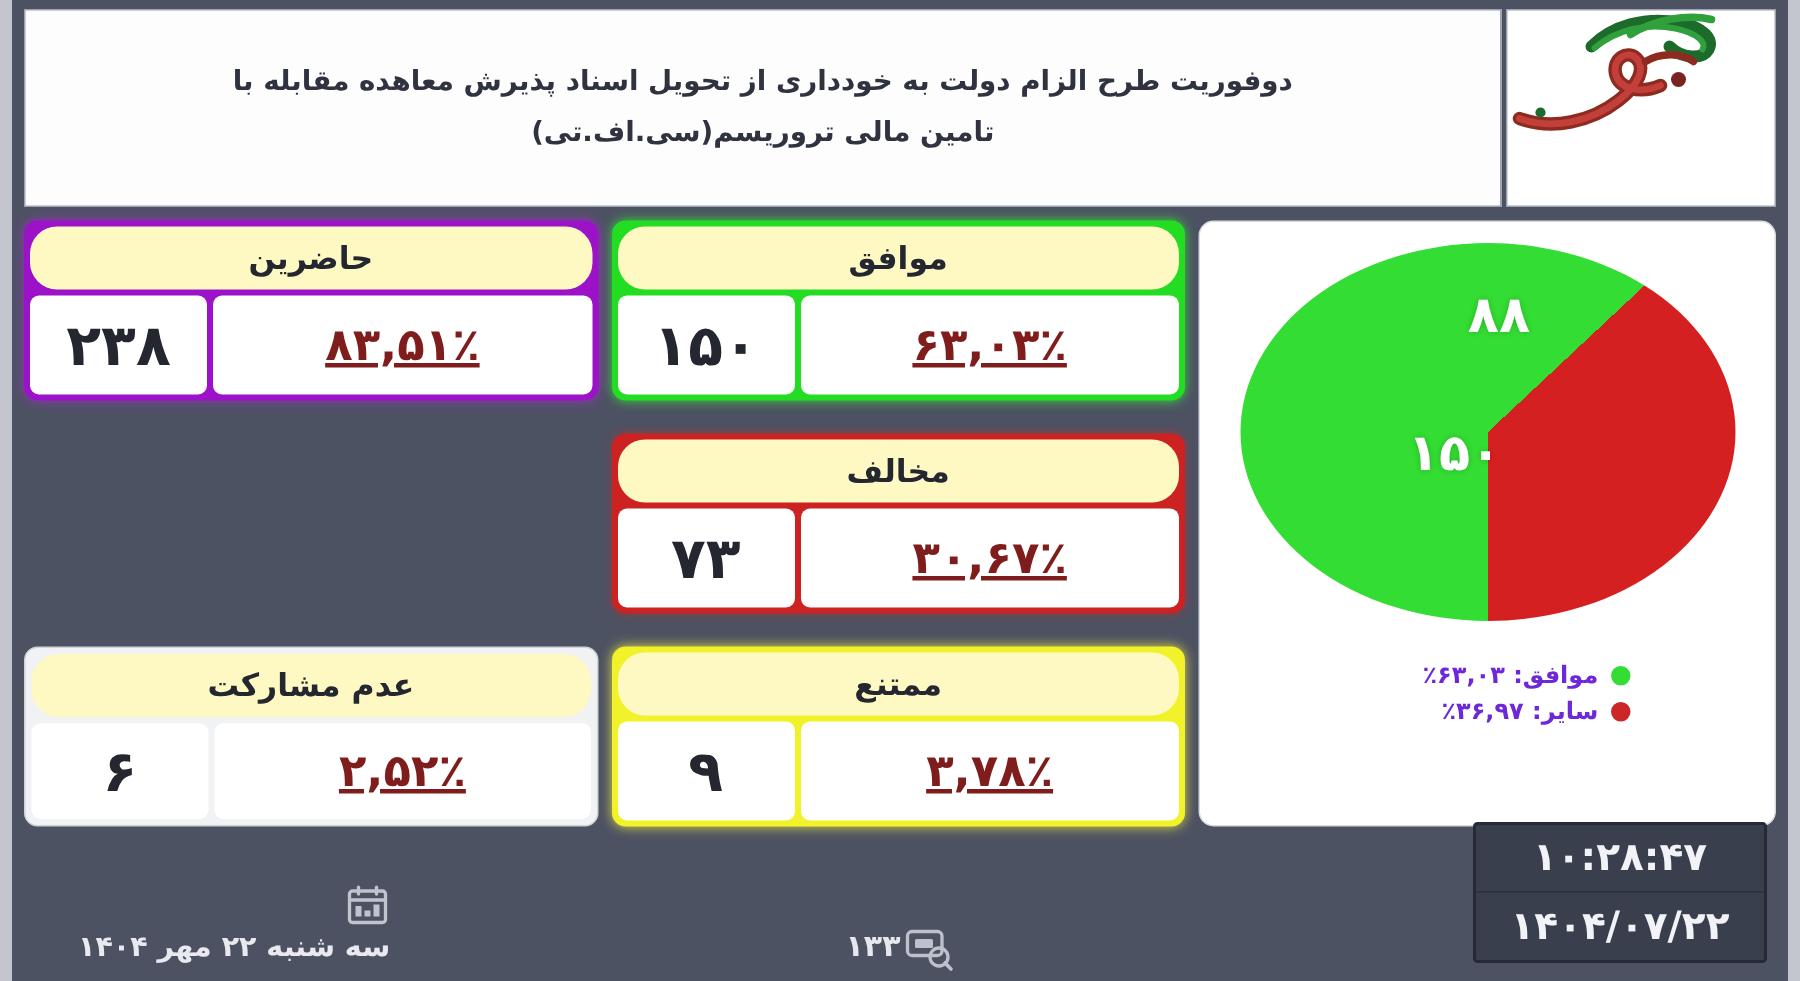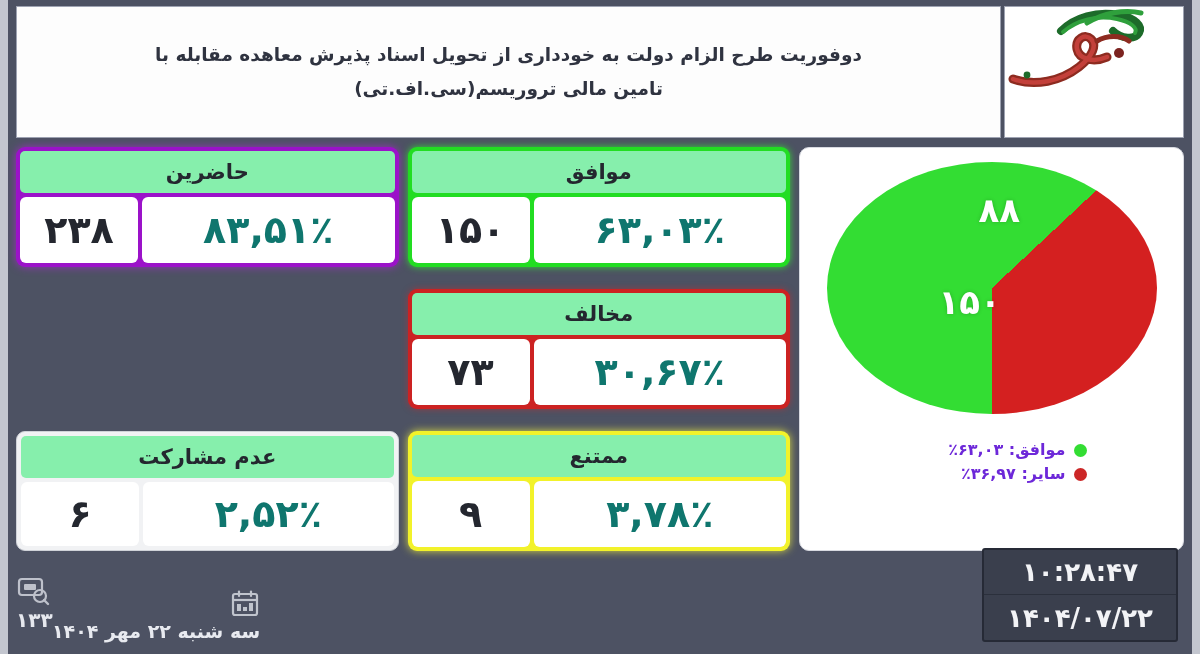--- a/index.html
+++ b/index.html
@@ -137,22 +137,22 @@
 
   .stat-card {
     border-radius: 9px;
     padding: 4px;
     height: 120px;
     display: flex;
     flex-direction: column;
     gap: 4px;
   }
   .stat-head {
-    background: #86efac;
-    border-radius: 5px;
+    background: #fef9c3;
+    border-radius: 18px;
     height: 42px;
     display: flex;
     align-items: center;
     justify-content: center;
     font-size: 21px;
     font-weight: bold;
     color: #24272f;
     filter: blur(0.15px);
   }
   .stat-values {
@@ -161,24 +161,25 @@
     gap: 4px;
     flex: 1 1 auto;
   }
   .stat-pct {
     flex: 1 1 auto;
     background: #ffffff;
     border-radius: 6px;
     display: flex;
     align-items: center;
     justify-content: center;
-    font-size: 38px;
-    font-weight: bold;
-    color: #0f766e;
+    font-size: 30px;
+    font-weight: bold;
+    color: #7f1d1d;
     letter-spacing: 1px;
+    text-decoration: underline;
   }
   .stat-count {
     flex: 0 0 118px;
     background: #ffffff;
     border-radius: 6px;
     display: flex;
     align-items: center;
     justify-content: center;
     font-size: 38px;
     font-weight: bold;
@@ -221,25 +222,25 @@
     color: #f2f3f6;
     font-size: 26px;
     font-weight: bold;
     letter-spacing: 3px;
   }
   .clock-line.top { border-bottom: 1px solid #2b303c; }
 
   .agenda {
     position: absolute;
     left: 0; right: 0;
-    bottom: 22px;
-    display: flex;
-    justify-content: center;
-    flex-direction: column;
-    align-items: flex-end;
+    bottom: 6px;
+    display: flex;
+    justify-content: center;
+    flex-direction: row;
+    align-items: flex-start;
     gap: 2px;
   }
   .agenda-num {
     color: #e6e8ee;
     font-size: 20px;
     font-weight: bold;
     letter-spacing: 2px;
   }
   .date-block {
     position: absolute;

